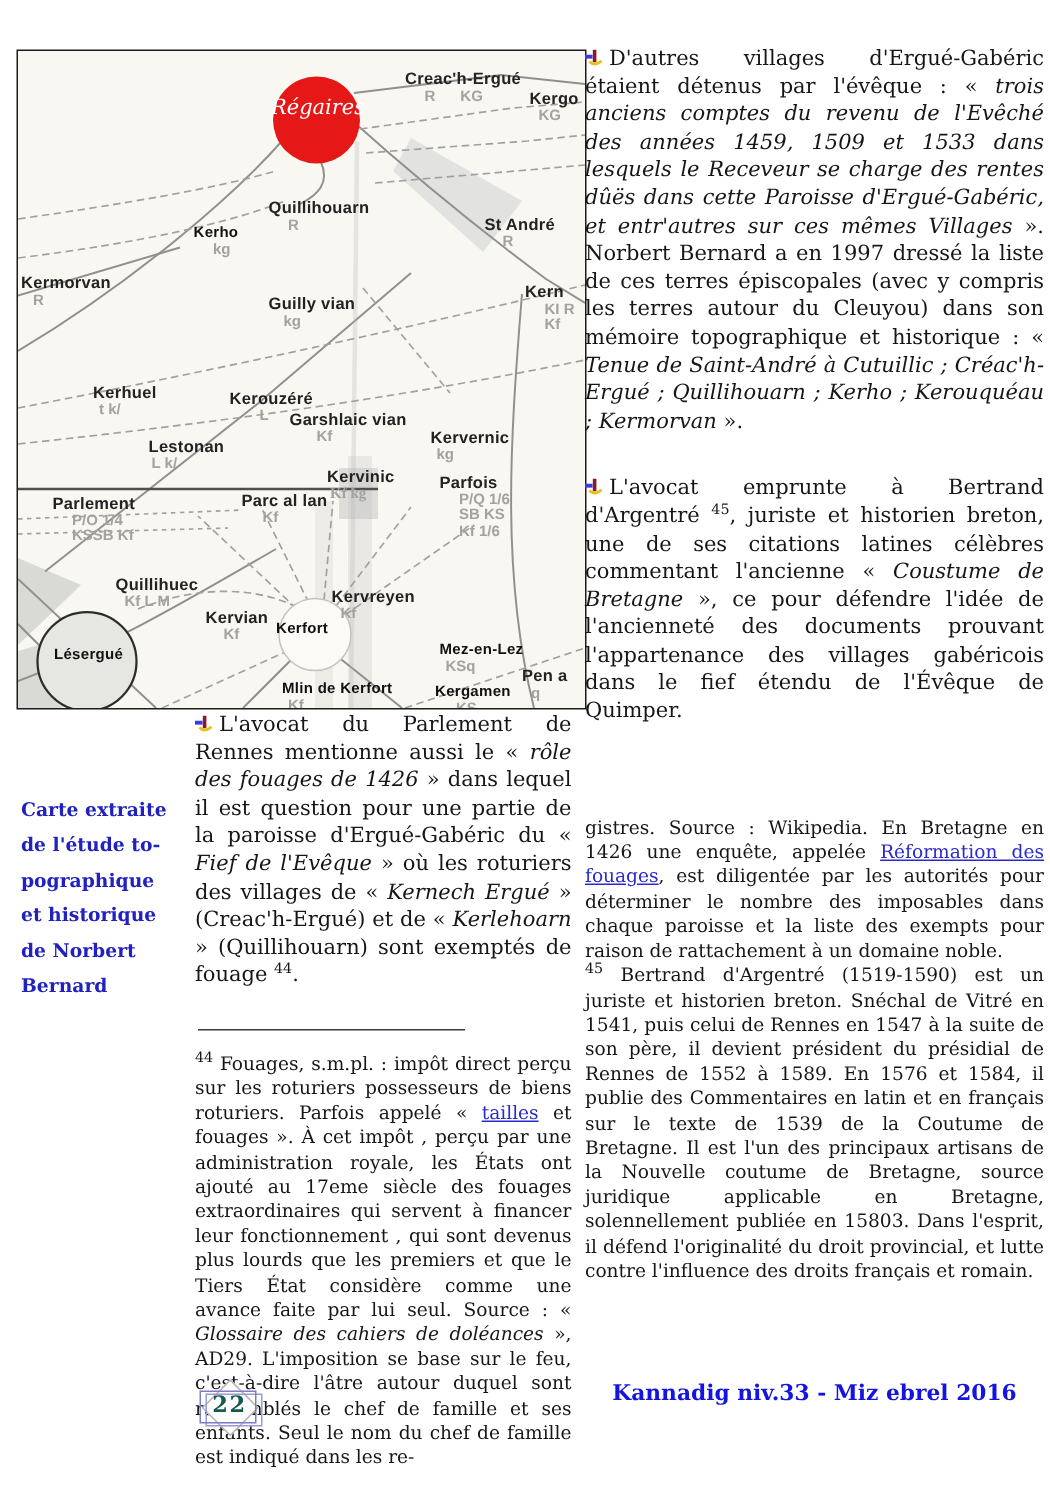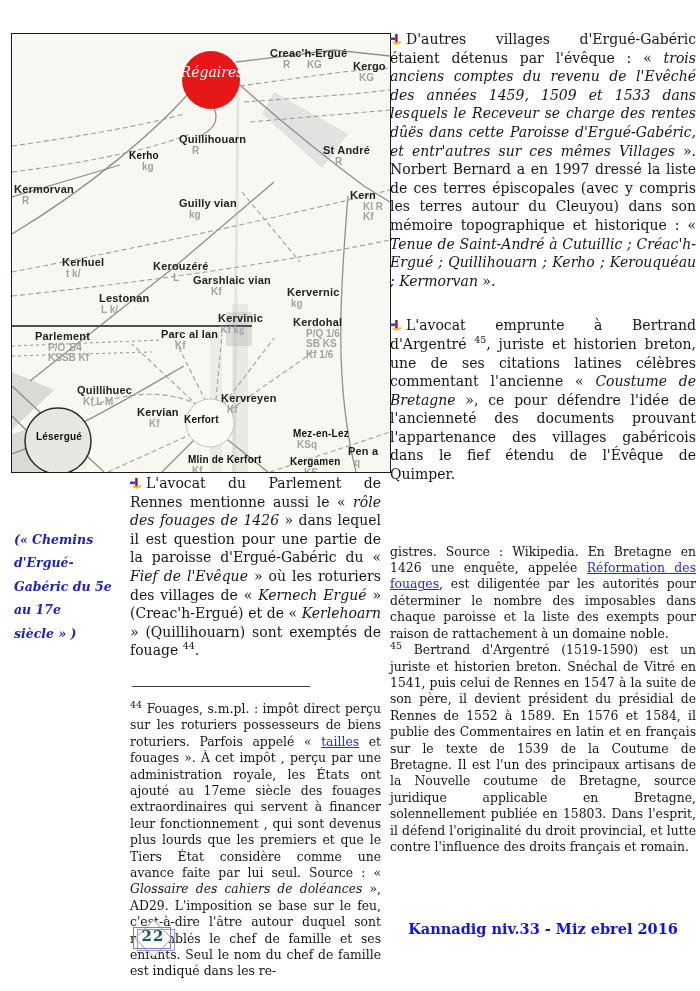--- a/index.html
+++ b/index.html
@@ -154,21 +154,21 @@
       </div>
       <div class="mlabel" style="left: 87px; top: 259px;">
         <div class="mname">Lestonan</div>
         <div class="mcode" style="padding-left: 2px;">L k/</div>
       </div>
       <div class="mlabel" style="left: 206px; top: 279px;">
         <div class="mname">Kervinic</div>
         <div class="mcode" style="padding-left: 2px; font-family: Liberation Serif, serif;">Kf kg</div>
       </div>
       <div class="mlabel" style="left: 281px; top: 283px;">
-        <div class="mname">Kerdohal</div>
+        <div class="mname">Parfois</div>
         <div class="mcode">P/Q 1/6</div>
         <div class="mcode">SB KS</div>
         <div class="mcode">Kf 1/6</div>
       </div>
       <div class="mlabel" style="left: 23px; top: 297px;">
         <div class="mname">Parlement</div>
         <div class="mcode">P/O 1/4</div>
         <div class="mcode">KSSB Kf</div>
       </div>
       <div class="mlabel" style="left: 149px; top: 295px;">
@@ -207,25 +207,26 @@
       </div>
       <div class="mlabel mbig" style="left: 278px; top: 423px;">
         <div class="mname">Kergamen</div>
         <div class="mcode" style="padding-left: 14px;">KS</div>
       </div>
     </div>
   <div class="regaires">Régaires</div>
 </div>
 
 <div class="caption">
-  <div class="par">(« Chemins
-d'Ergué-
-Gabéric du 5e
-au 17e
-siècle » )</div>
+  <div>Carte extraite
+de l'étude to-
+pographique
+et historique
+de Norbert
+Bernard</div>
 </div>
 
 <div class="col-mid">
   <p class="para"><span class="bullet"><svg width="13" height="11" viewBox="0 0 13 11">
           <rect x="0" y="3.5" width="5" height="2.6" fill="#3a3ae0"></rect>
           <rect x="5.2" y="0" width="2.4" height="8.5" fill="#8a1a2a"></rect>
           <path d="M3,8 Q6.5,11.5 11,7.5" stroke="#e8c020" stroke-width="2" fill="none"></path>
         </svg></span><span><span>L'avocat du Parlement de Rennes mentionne aussi le « </span><em>rôle des fouages de 1426</em><span> » dans lequel il est question pour une partie de la paroisse d'Ergué-Gabéric du « </span><em>Fief de l'Evêque</em><span> » où les roturiers des villages de « </span><em>Kernech Ergué</em><span> » (Creac'h-Ergué) et de « </span><em>Kerlehoarn</em><span> » (Quillihouarn) sont exemptés de fouage </span><sup>44</sup><span>.</span></span></p>
   <hr class="fnrule">
   <p class="fn"><span><sup>44</sup><span> Fouages, s.m.pl. : impôt direct perçu sur les roturiers possesseurs de biens roturiers. Parfois appelé « </span><a href="#" class="tlink">tailles</a><span> et fouages ». À cet impôt , perçu par une administration royale, les États ont ajouté au 17eme siècle des fouages extraordinaires qui servent à financer leur fonctionnement , qui sont devenus plus lourds que les premiers et que le Tiers État considère comme une avance faite par lui seul. Source : « </span><em>Glossaire des cahiers de doléances</em><span> », AD29. L'imposition se base sur le feu, c'est-à-dire l'âtre autour duquel sont rassemblés le chef de famille et ses enfants. Seul le nom du chef de famille est indiqué dans les re-</span></span></p>

